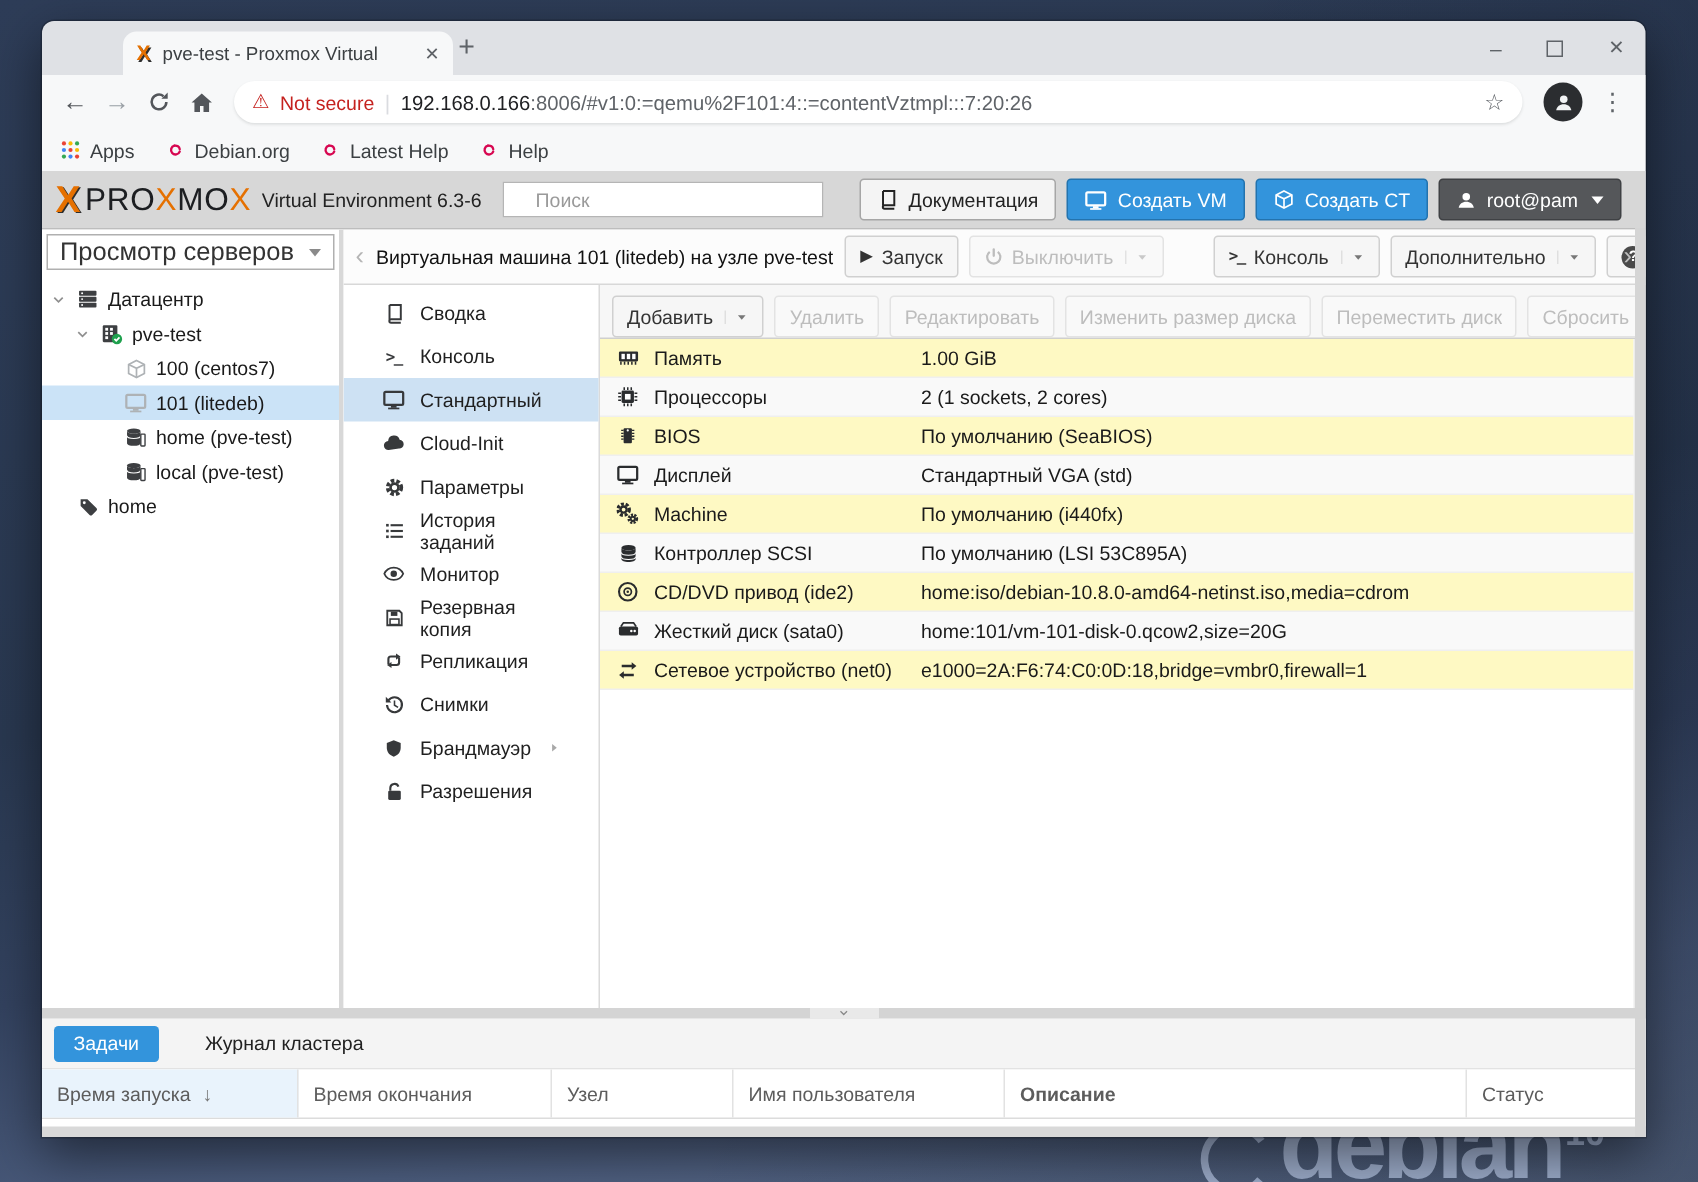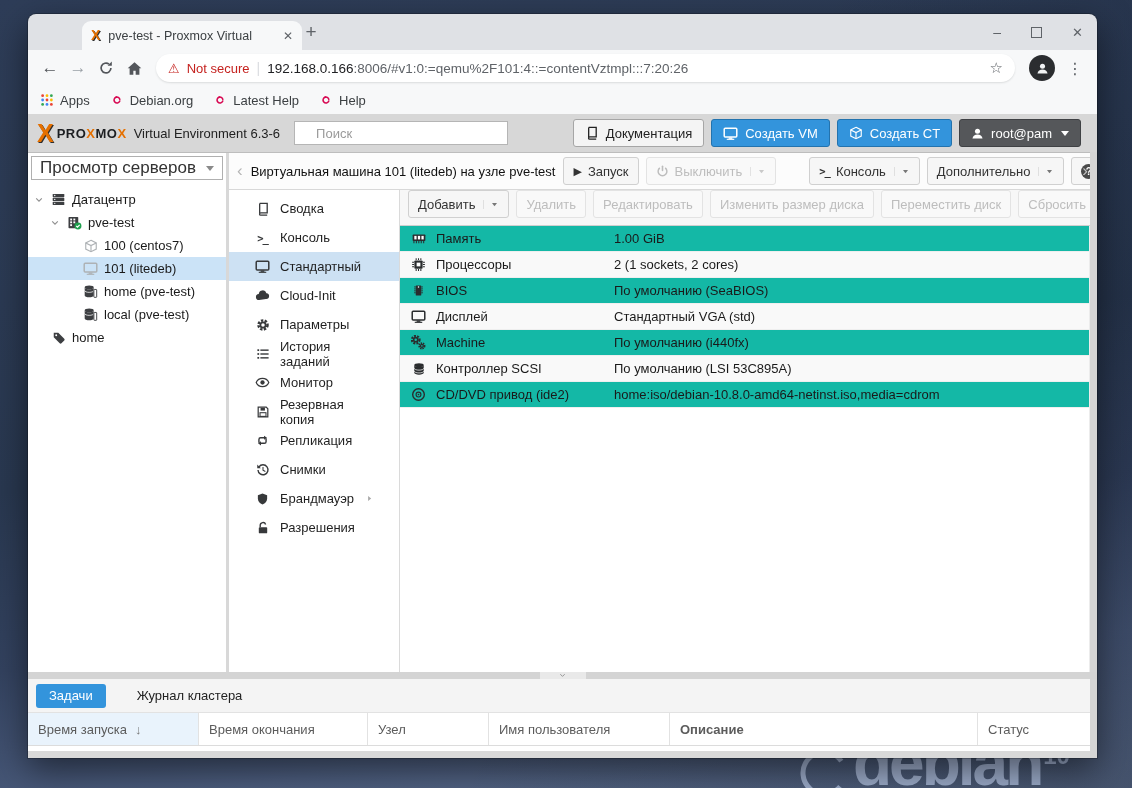--- a/index.html
+++ b/index.html
@@ -53,21 +53,21 @@
   .bm{display:flex;align-items:center;gap:6px;margin-right:20px;font-size:13px}
 
   
   .page{flex:1;display:flex;flex-direction:column;background:#fff;overflow:hidden;position:relative}
   .right-gutter{position:absolute;right:0;top:38px;bottom:0;width:7px;background:#d5d5d5;z-index:6}
 
   .pm-header{height:38px;background:#d7d7d7;display:flex;align-items:center;padding:0 6px;flex:0 0 auto}
   .pm-logo{display:flex;align-items:center;margin:0 3px}
   .pxx{font-weight:900;color:#e57000;text-shadow:1px 1px 0 #2e2e2e;line-height:1;font-size:14px}
   .pm-logo .pxx{font-size:25px}
-  .wm{font-weight:700;font-size:13px;color:#1c1e21;letter-spacing:.5px;line-height:1}
+  .wm{font-weight:400;font-size:21px;color:#1c1e21;letter-spacing:.5px;line-height:1}
   .wm.orange{color:#e57000}
   .pm-env{font-size:13px;color:#222;margin-left:7px;white-space:nowrap}
   .pm-search{width:170px;height:22px;border:1px solid #b5b5b5;background:#fff;font-size:13px;
     padding:0 21px;margin-left:14px;color:#333;outline:none}
   .pm-search::placeholder{color:#9a9a9a}
   .pm-hbtns{margin-left:auto;display:flex;gap:7px;padding-right:10px}
   .pmbtn{height:26px;border-radius:3px;display:flex;align-items:center;gap:7px;padding:0 11px;
     font-size:13px;white-space:nowrap}
   .pmbtn.light{background:#f4f4f4;border:1px solid #a6a6a6;color:#222}
   .pmbtn.blue{background:#3394dc;border:1px solid #2373ae;color:#fff}
@@ -108,23 +108,23 @@
   .term{font-family:"DejaVu Sans Mono",monospace;font-weight:bold;font-size:10.5px;letter-spacing:-1px}
 
   .pm-body{flex:1;display:flex;overflow:hidden}
   .pm-menu{width:170px;flex:0 0 auto;border-right:1px solid #dadada;padding-top:4px;background:#fff}
   .mitem{height:29px;display:flex;align-items:center;gap:9px;padding:0 25px;color:#1f1f1f}
   .mitem.sel{background:#cde1f3}
   .mic{width:17px;display:flex;justify-content:center;color:#37393b;flex:0 0 auto}
 
   .pm-content{flex:1;display:flex;flex-direction:column;overflow:hidden}
   .hw-toolbar{height:35px;background:#f7f7f7;border-bottom:1px solid #cfcfcf;display:flex;
-    align-items:flex-start;gap:7px;padding:0 8px;flex:0 0 auto}
+    align-items:flex-end;gap:7px;padding:0 8px;flex:0 0 auto}
   .hw-table{flex:1;overflow:hidden;margin-right:7px;border-right:1px solid #ececec}
-  .hwrow{height:25px;display:flex;align-items:center;border-bottom:1px solid #efefef;background:#14b8a6}
+  .hwrow{height:25px;display:flex;align-items:center;border-bottom:1px solid #efefef;background:#fef9c3}
   .hwrow:nth-child(even){background:#f9f9f9}
   .hwic{width:21px;margin-left:8px;color:#2a2c2e;display:flex;justify-content:center;flex:0 0 auto}
   .hwlabel{width:178px;color:#1a1a1a;padding-left:7px;flex:0 0 auto;white-space:nowrap}
   .hwval{color:#1a1a1a;white-space:nowrap}
 
   .splitter{height:7px;background:#d4d4d4;position:relative;flex:0 0 auto;z-index:7}
   .splitter-handle{position:absolute;left:50%;transform:translateX(-50%);top:0;width:46px;height:7px;
     background:#e9e9e9;display:flex;align-items:center;justify-content:center;color:#8a8a8a}
 
   .bottom{flex:0 0 auto;display:flex;flex-direction:column;background:#fff}
@@ -685,20 +685,41 @@
                   <span class="hwic">
                     <svg width="15" height="15" viewBox="0 0 16 16" fill="currentColor">
                       <circle cx="8" cy="8" r="6.2" fill="none" stroke="currentColor" stroke-width="1.5"></circle>
                       <circle cx="8" cy="8" r="2.6" fill="none" stroke="currentColor" stroke-width="1.2"></circle>
                       <circle cx="8" cy="8" r="0.9"></circle>
                     </svg>
                   </span>
                   <span class="hwlabel">CD/DVD привод (ide2)</span>
                   <span class="hwval">home:iso/debian-10.8.0-amd64-netinst.iso,media=cdrom</span>
                 </div>
+                <div class="hwrow">
+                  <span class="hwic">
+                    <svg width="16" height="15" viewBox="0 0 16 16" fill="currentColor">
+                      <rect x="1.2" y="5" width="13.6" height="6.4" rx="1.3"></rect>
+                      <circle cx="12.4" cy="8.2" r="0.9" fill="#fff"></circle>
+                      <circle cx="10" cy="8.2" r="0.9" fill="#fff"></circle>
+                      <path d="M2.6 5l1.8-2.6h7.2L13.4 5" fill="none" stroke="currentColor" stroke-width="1.2"></path>
+                    </svg>
+                  </span>
+                  <span class="hwlabel">Жесткий диск (sata0)</span>
+                  <span class="hwval">home:101/vm-101-disk-0.qcow2,size=20G</span>
+                </div>
+                <div class="hwrow">
+                  <span class="hwic">
+                    <svg width="15" height="14" viewBox="0 0 16 16" fill="currentColor">
+                      <path d="M11 1.8l3.6 2.8L11 7.4V5.5H3.4V3.7H11zM5 8.6L1.4 11.4 5 14.2v-1.9h7.6v-1.8H5z"></path>
+                    </svg>
+                  </span>
+                  <span class="hwlabel">Сетевое устройство (net0)</span>
+                  <span class="hwval">e1000=2A:F6:74:C0:0D:18,bridge=vmbr0,firewall=1</span>
+                </div>
               </div>
           </div>
         </div>
       </div>
     </div>
 
     <div class="splitter">
       <div class="splitter-handle">
           <svg width="9" height="7" viewBox="0 0 16 16">
             <path d="M3 5l5 5 5-5" fill="none" stroke="currentColor" stroke-width="2"></path>

